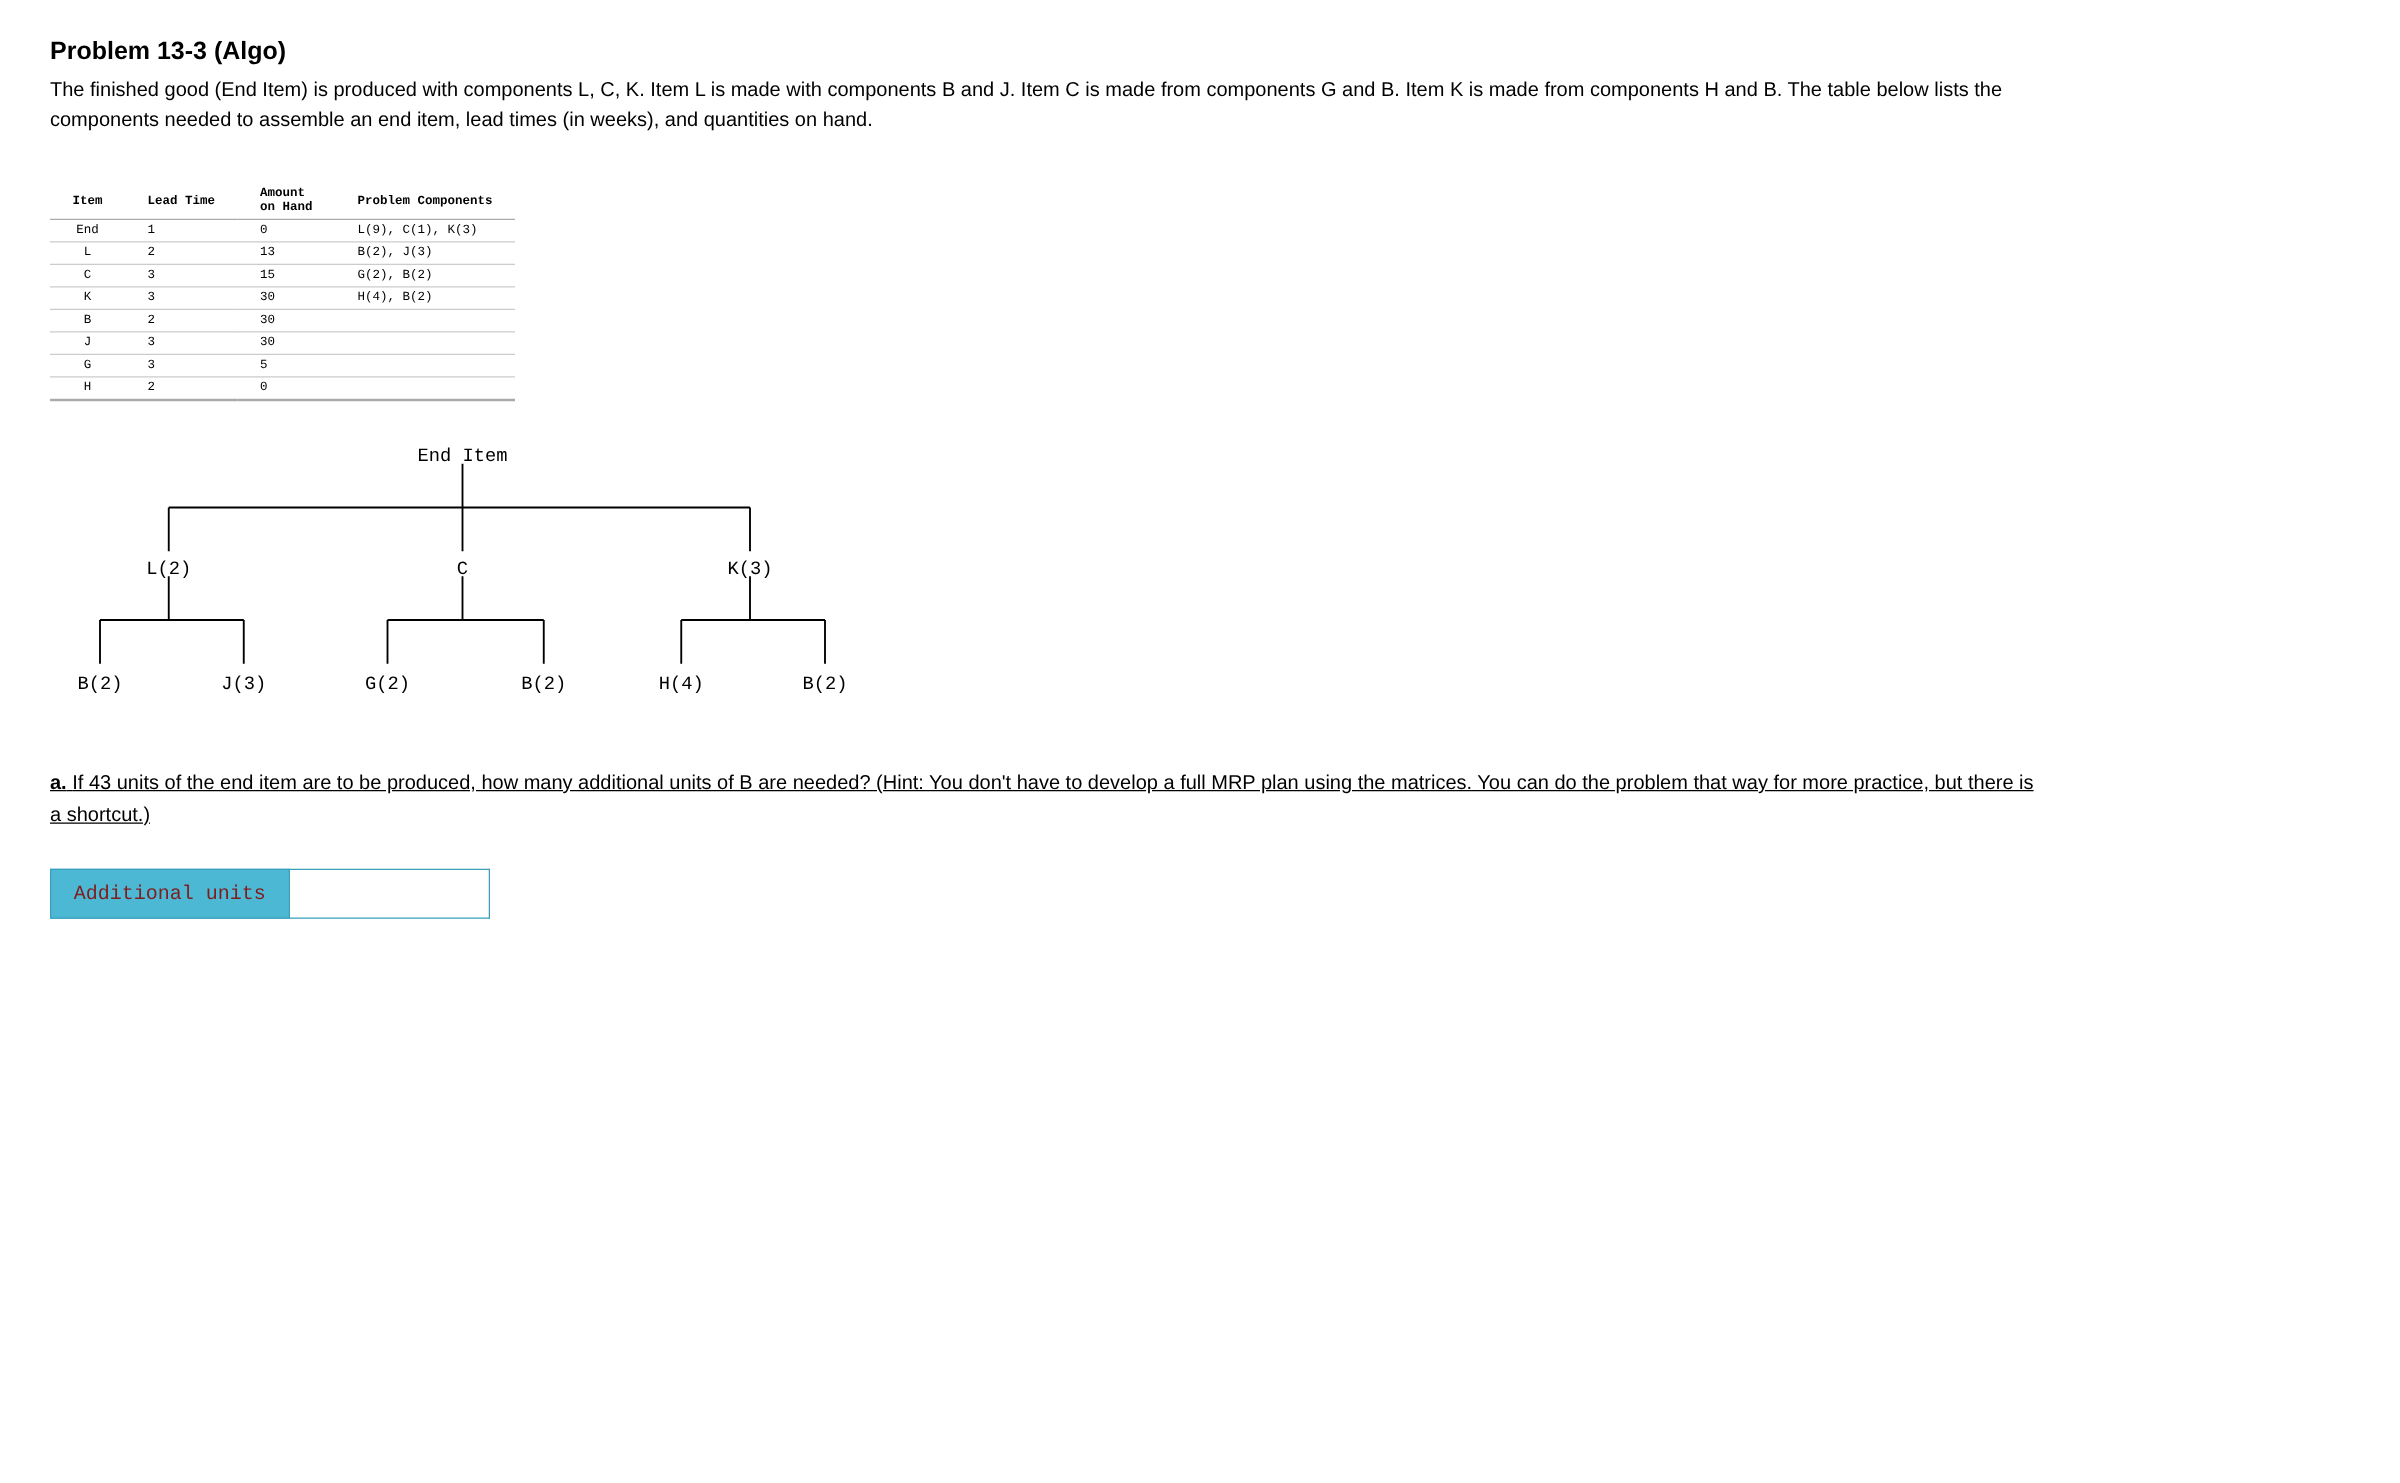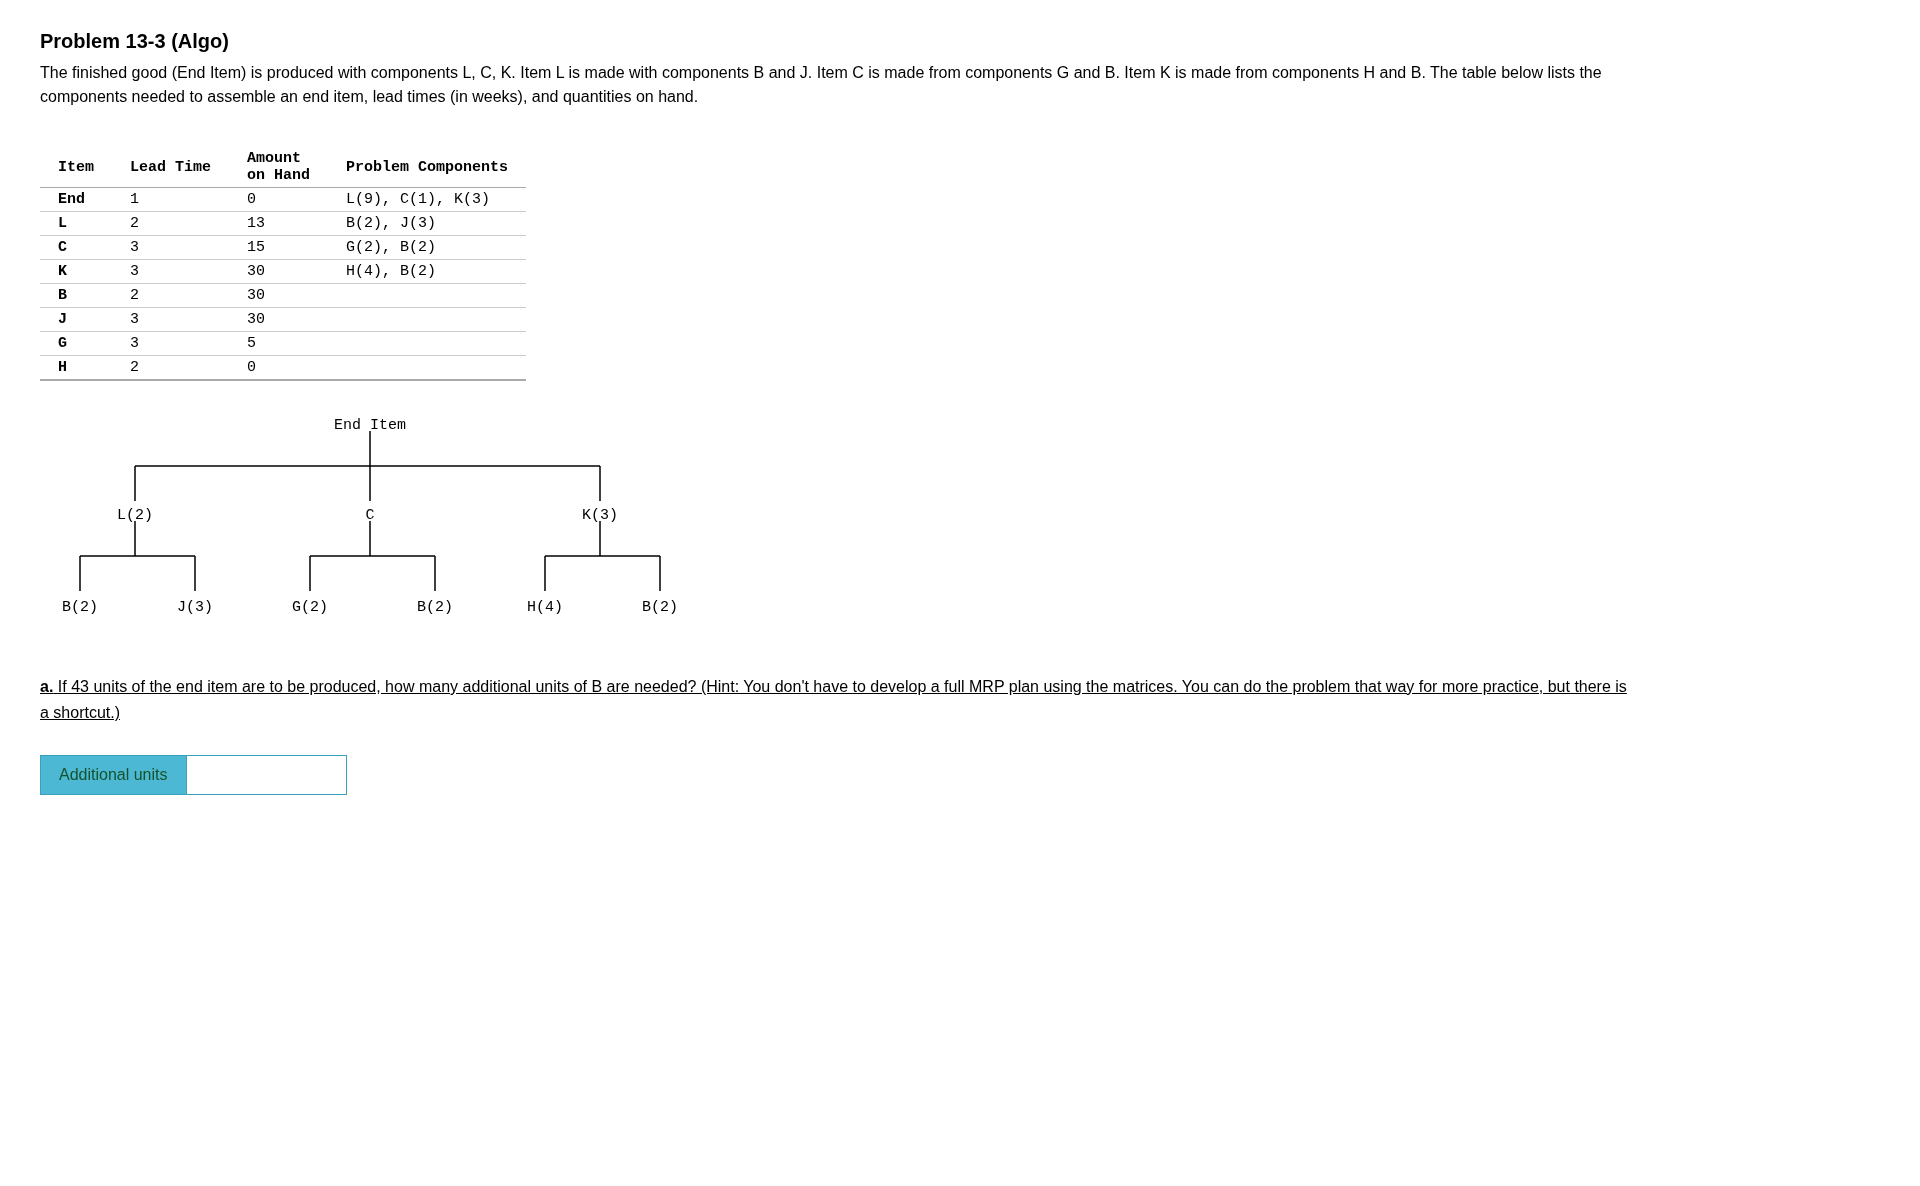--- a/index.html
+++ b/index.html
@@ -21,39 +21,38 @@
       font-size: 16px;
       line-height: 1.5;
       margin-bottom: 38px;
       max-width: 1600px;
     }
     
     .data-table {
       border-collapse: collapse;
       margin-bottom: 30px;
       font-family: 'Courier New', Courier, monospace;
-      font-size: 15px;
+      font-size: 10px;
     }
     .data-table th, .data-table td {
       padding: 3px 18px;
       text-align: left;
       border: none;
     }
     .data-table thead tr {
       border-bottom: 1px solid #aaa;
     }
     .data-table tbody tr {
       border-bottom: 1px solid #ccc;
     }
     .data-table tbody tr:last-child {
       border-bottom: 2px solid #aaa;
     }
     .data-table td.left-align {
-      text-align: left;
-      font-weight: bold;
+      text-align: center;
     }
     .data-table th.left-align {
       text-align: left;
     }
     
     .tree-section {
       margin-bottom: 28px;
       position: relative;
       font-family: 'Courier New', Courier, monospace;
       font-size: 15px;
@@ -71,26 +70,27 @@
     }
     
     .answer-row {
       display: flex;
       align-items: center;
       gap: 0;
       margin-top: 10px;
     }
     .answer-label {
       background: #4db8d4;
-      color: #14532d;
+      color: #7f1d1d;
       padding: 10px 18px;
       font-size: 16px;
       font-weight: normal;
       border: 1px solid #3aa0bb;
       white-space: nowrap;
+      font-family: Liberation Mono, monospace;
     }
     .answer-input {
       border: 1px solid #3aa0bb;
       border-left: none;
       padding: 10px 12px;
       font-size: 16px;
       width: 160px;
       outline: none;
     }
 

